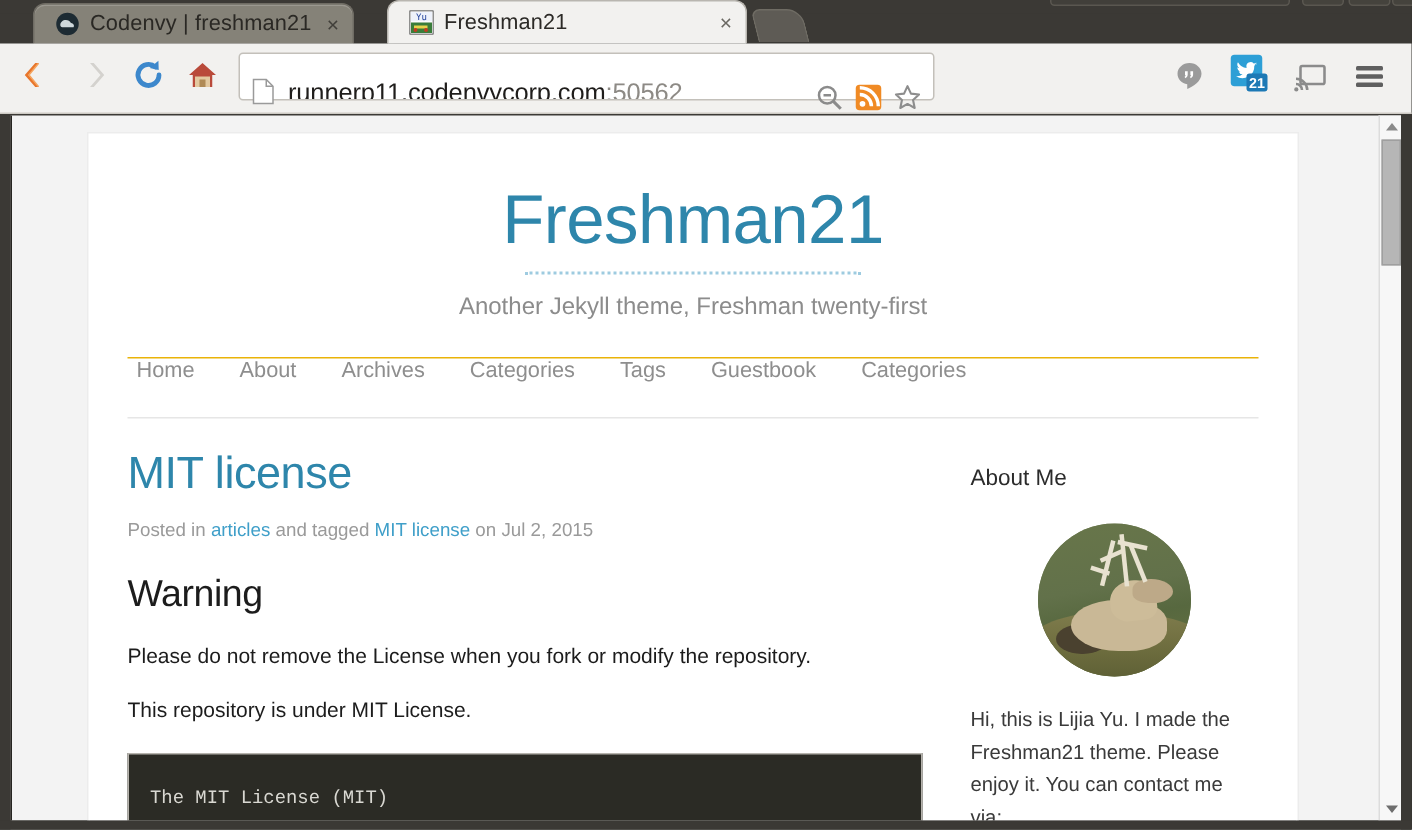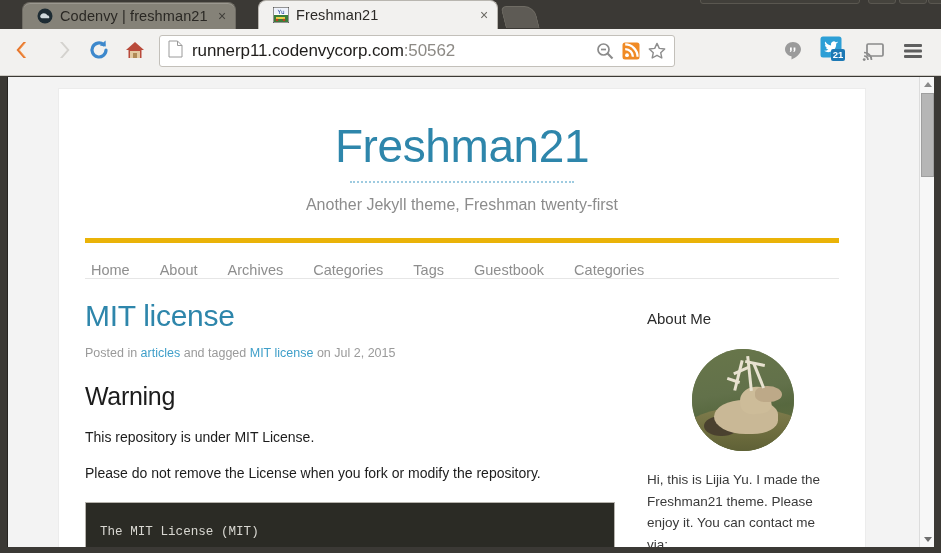--- a/index.html
+++ b/index.html
@@ -101,26 +101,26 @@
     display: flex; align-items: center; justify-content: center;
   }
   #nav-back { left: 6px; }
   #nav-fwd  { left: 46px; }
   #nav-reload { left: 82px; }
   #nav-home { left: 118px; }
 
   
   #omnibox {
     position: absolute; left: 159px; top: 35px;
-    width: 516px; height: 32px;
+    width: 464px; height: 32px;
     background: #ffffff;
     border: 1px solid #c3c0ba;
     border-radius: 3px;
-    display: flex; align-items: center;
-    padding: 0 4px 0 8px;
+    display: flex; 
+    padding: 16px 4px 0 8px;
   }
   #omnibox .pageicon { flex: 0 0 18px; margin-right: 6px; }
   #omni-text {
     flex: 1 1 auto;
     font-size: 17px; color: #1f1d1b;
     white-space: nowrap; overflow: hidden;
     letter-spacing: -0.1px;
   }
   #omni-text .port { color: #8d8a85; }
   #omnibox .omni-icon {
@@ -168,24 +168,24 @@
     border-bottom: 2px dotted #9ecbe0;
   }
   #site-sub {
     margin: 13px 0 0; text-align: center;
     font-size: 16px; color: #8c8c8c; font-weight: 400;
   }
 
   
   #nav {
     margin: 24px 26px 0;
-    border-top: 5px solid #eab308;
+    border-top: 1px solid #eab308;
     border-bottom: 1px solid #e6e6e6;
     height: 41px;
-    display: flex; align-items: flex-end;
+    display: flex; align-items: flex-start;
     padding-left: 6px;
   }
   #nav a {
     font-size: 14.5px; color: #8e8e8e;
     text-decoration: none;
     margin-right: 30px;
   }
 
   
   #body-cols {
@@ -480,22 +480,22 @@
           <h2 id="post-title">MIT license</h2>
           <p id="post-meta"><span>Posted in</span>
             <a href="#">articles</a>
             <span>and tagged</span>
             <a href="#">MIT license</a>
             <span>on</span>
             <span>Jul 2, 2015</span>
           </p>
 
           <h3 class="h2">Warning</h3>
+          <p class="para">Please do not remove the License when you fork or modify the repository.</p>
           <p class="para">This repository is under MIT License.</p>
-          <p class="para">Please do not remove the License when you fork or modify the repository.</p>
 
           <div id="codeblock">
             <pre>The MIT License (MIT)
 
 Copyright (c) 2014 Lijia Yu
 
 Permission is hereby granted, free of charge, to any person obtain</pre>
           </div>
         </div>
 

